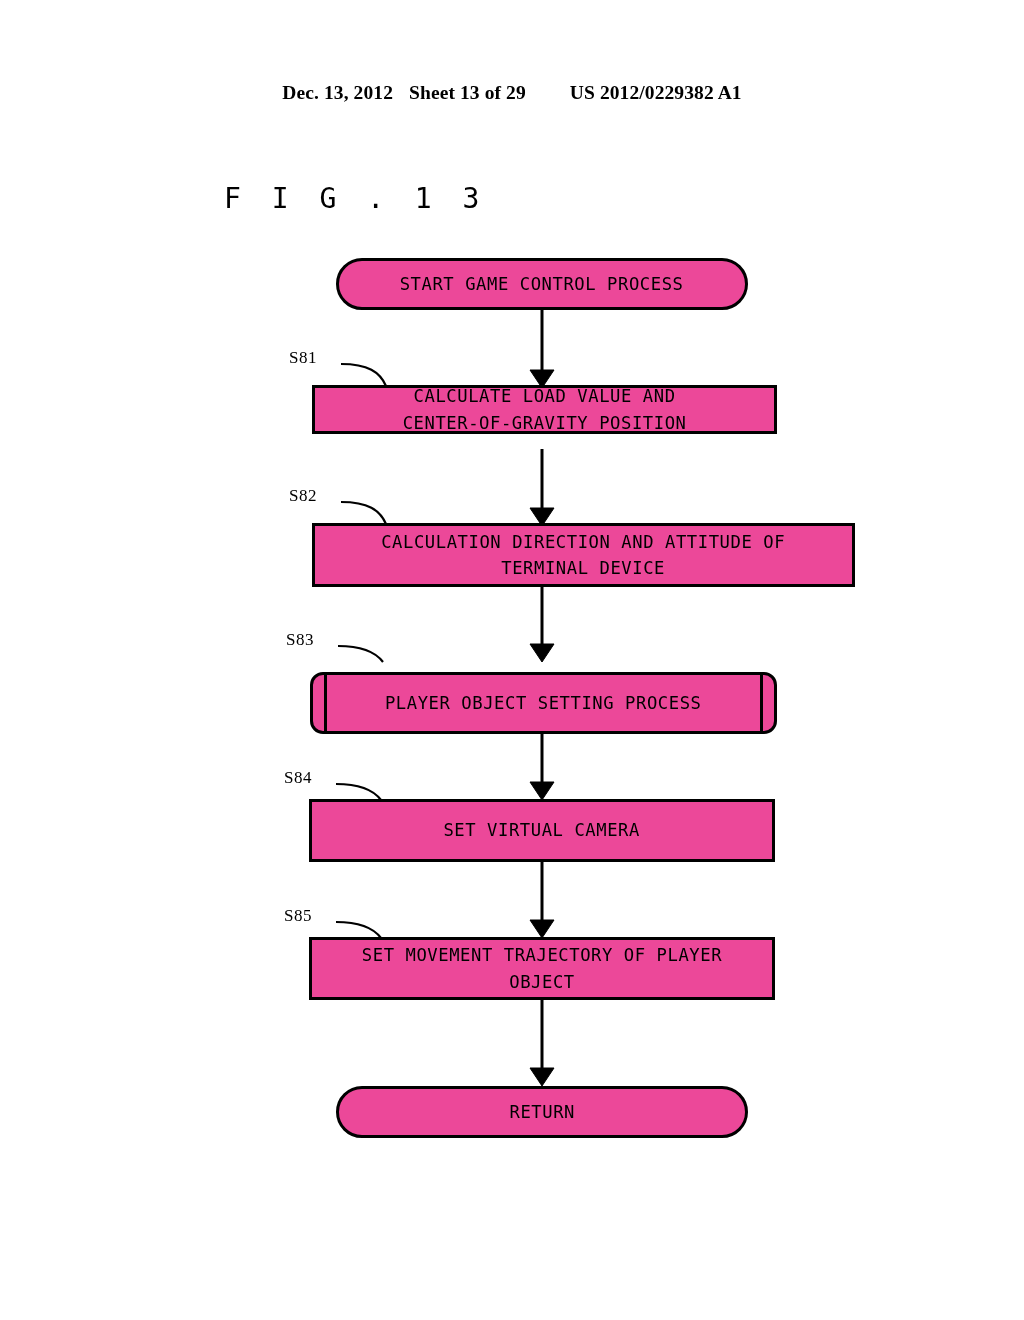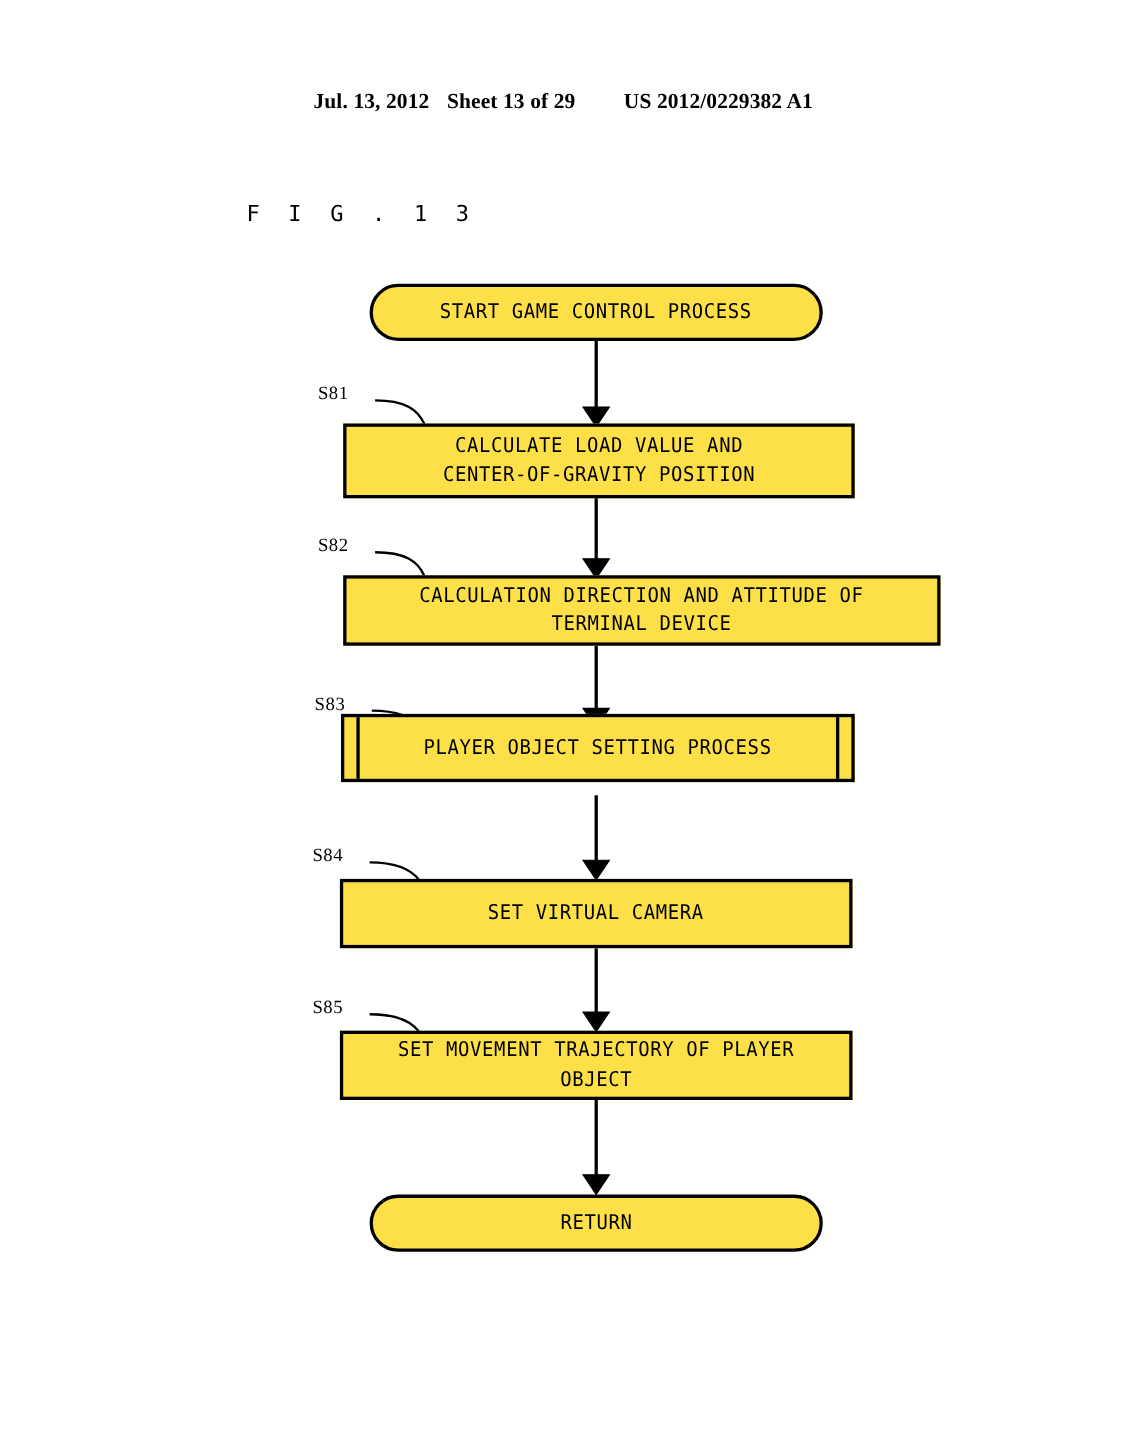--- a/index.html
+++ b/index.html
@@ -36,39 +36,39 @@
   #page-header .hdr-date     { margin-right: 16px; }
   #page-header .hdr-sheet    { margin-right: 44px; }
   #page-header .hdr-docnum   { }
 
   
   #fig-title {
     position: absolute;
     left: 224px;
     top: 182px;
     font-family: "DejaVu Sans Mono", "Liberation Mono", monospace;
-    font-size: 20px;
+    font-size: 28px;
     letter-spacing: 7px;
     color: #000;
     white-space: nowrap;
   }
 
   
   #flow {
     position: absolute;
     left: 0;
     top: 0;
     width: 1024px;
     height: 1320px;
   }
 
   .node {
     position: absolute;
     box-sizing: border-box;
-    background: #fde047;
+    background: #ec4899;
     display: flex;
     align-items: center;
     justify-content: center;
     text-align: center;
   }
 
   .node .node-text {
     font-family: "DejaVu Sans Mono", "Liberation Mono", monospace;
     font-size: 18.5px;
     line-height: 1.42;
@@ -120,21 +120,21 @@
     top: 0;
     width: 1024px;
     height: 1320px;
     pointer-events: none;
   }
 </style>
 </head>
 <body>
 
 <div id="page-header">
-  <span class="hdr-date">Jul. 13, 2012</span>
+  <span class="hdr-date">Dec. 13, 2012</span>
   <span class="hdr-sheet">Sheet 13 of 29</span>
   <span class="hdr-docnum">US 2012/0229382 A1</span>
 </div>
 
 <div id="fig-title">F I G .   1 3</div>
 
 <div id="flow">
 
   <svg id="connectors" viewBox="0 0 1024 1320">
     <g stroke="#000" fill="#000">
@@ -165,33 +165,33 @@
       <path d="M 336 784 C 363 784, 375 792, 381 800"></path>
       <path d="M 336 922 C 363 922, 375 930, 381 938"></path>
     </g>
   </svg>
 
   <div class="node terminal" style="left:336px; top:258px; width:412px; height:52px;">
     <span class="node-text">START GAME CONTROL PROCESS</span>
   </div>
 
   <div class="step-label" style="left:289px; top:348px;">S81</div>
-  <div class="node process" style="left:312px; top:385px; width:465px; height:68px;">
+  <div class="node process" style="left:312px; top:385px; width:465px; height:49px;">
     <span class="node-text">CALCULATE LOAD VALUE AND
 CENTER-OF-GRAVITY POSITION</span>
   </div>
 
   <div class="step-label" style="left:289px; top:486px;">S82</div>
   <div class="node process" style="left:312px; top:523px; width:543px; height:64px;">
     <span class="node-text">CALCULATION DIRECTION AND ATTITUDE OF
 TERMINAL DEVICE</span>
   </div>
 
   <div class="step-label" style="left:286px; top:630px;">S83</div>
-  <div class="node subroutine" style="left:310px; top:649px; width:467px; height:62px;">
+  <div class="node subroutine" style="left:310px; top:672px; width:467px; height:62px;border-radius:13px;">
     <span class="bar bar-left"></span>
     <span class="bar bar-right"></span>
     <span class="node-text">PLAYER OBJECT SETTING PROCESS</span>
   </div>
 
   <div class="step-label" style="left:284px; top:768px;">S84</div>
   <div class="node process" style="left:309px; top:799px; width:466px; height:63px;">
     <span class="node-text">SET VIRTUAL CAMERA</span>
   </div>
 

